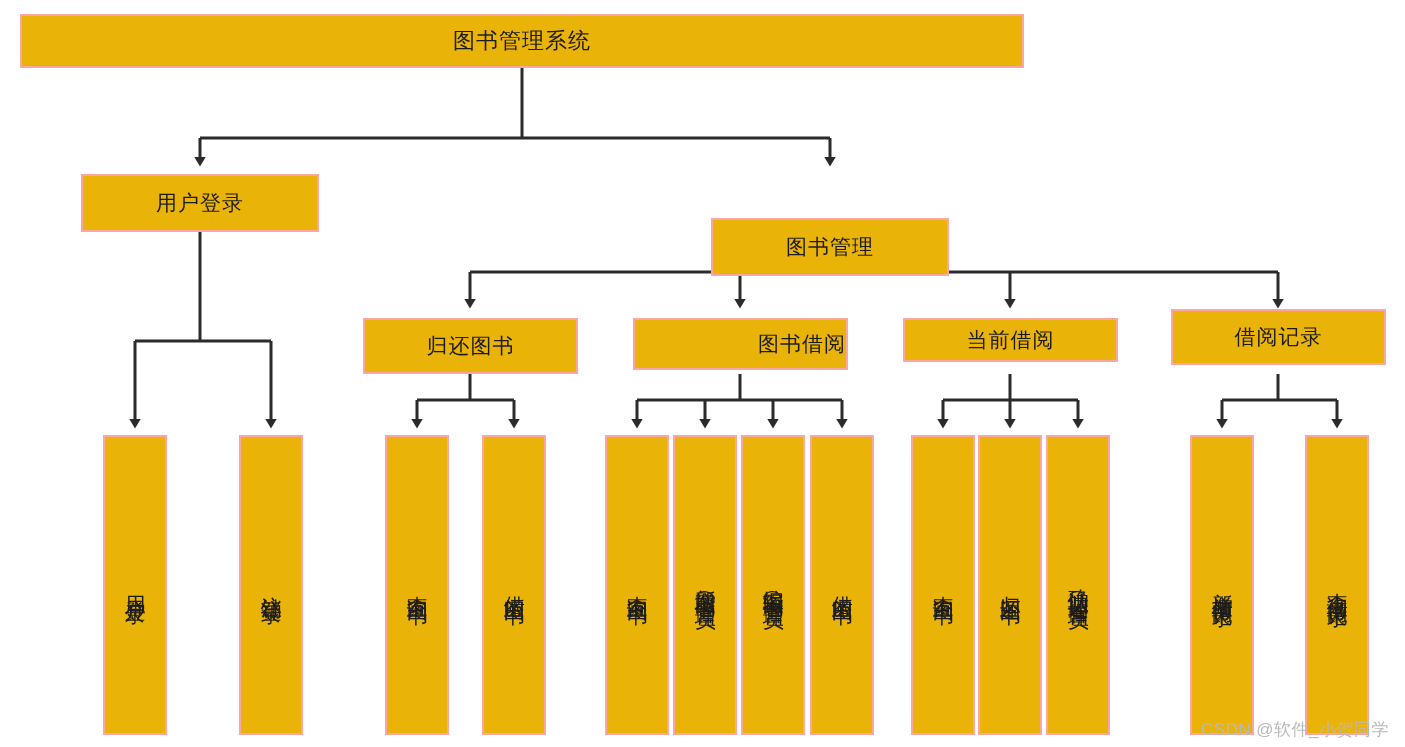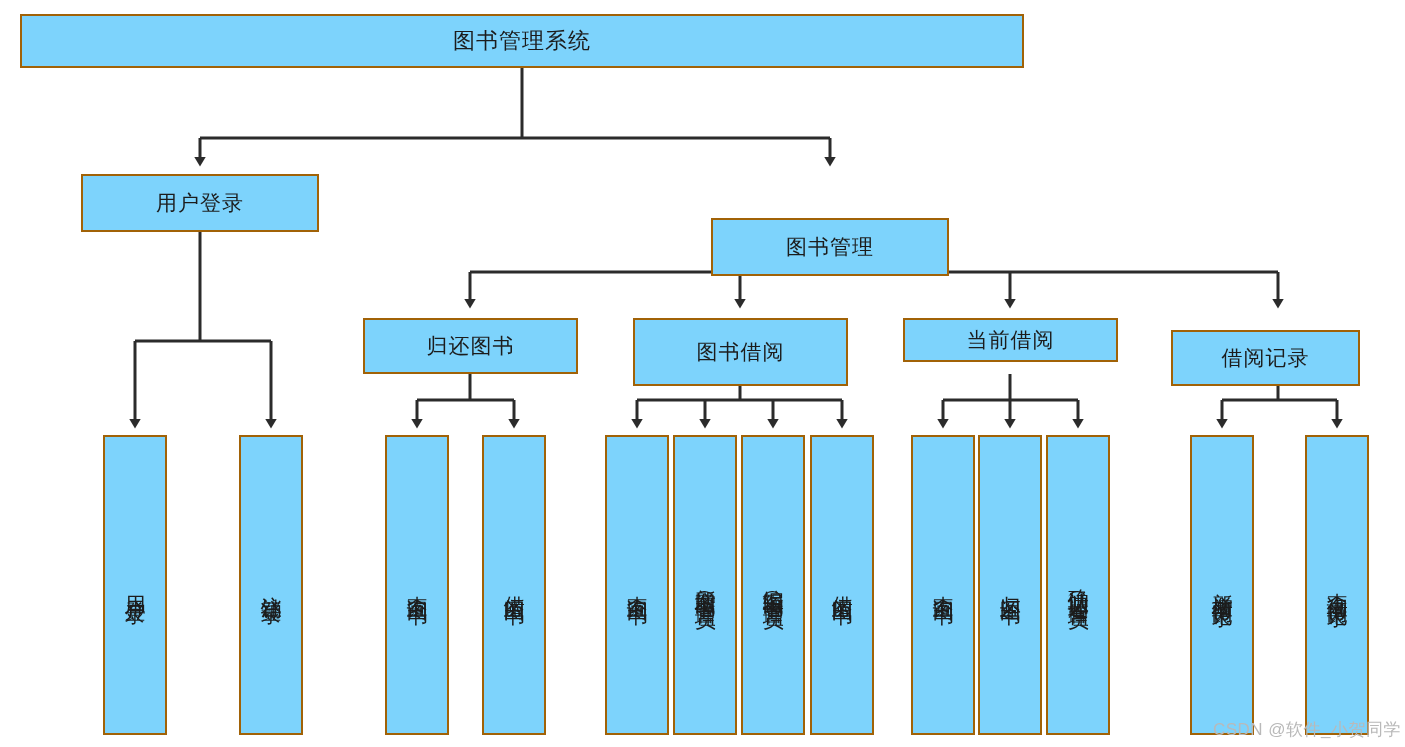--- a/index.html
+++ b/index.html
@@ -22,22 +22,22 @@
     position: absolute;
     left: 0;
     top: 0;
     width: 1405px;
     height: 747px;
     pointer-events: none;
   }
   .node {
     position: absolute;
     box-sizing: border-box;
-    background: #7dd3fc;
-    border: 2px solid #a16207;
+    background: #eab308;
+    border: 2px solid #fca5a5;
     display: flex;
     align-items: center;
     justify-content: center;
     color: #1c1c1c;
     text-align: center;
   }
   .node.horiz {
     font-size: 21px;
     letter-spacing: 1px;
     line-height: 1.2;
@@ -54,21 +54,21 @@
   .leaf .vtext {
     writing-mode: vertical-rl;
     text-orientation: upright;
     line-height: 1.08;
     letter-spacing: 3px;
     white-space: nowrap;
     display: block;
   }
   .watermark {
     position: absolute;
-    right: 4px;
+    right: 16px;
     bottom: 6px;
     font-size: 17px;
     color: #b9b9b9;
     letter-spacing: 0.5px;
     white-space: nowrap;
     font-family: "Liberation Sans", "DejaVu Sans", sans-serif;
   }
 </style>
 </head>
 <body>
@@ -134,29 +134,29 @@
   </div>
 
   <div class="node horiz" style="left:711px; top:174px; width:238px; height:58px;margin-top:44px;">
     <span>图书管理</span>
   </div>
 
   <div class="node horiz" style="left:363px; top:318px; width:215px; height:56px;">
     <span>归还图书</span>
   </div>
 
-  <div class="node horiz" style="left:633px; top:318px; width:215px; height:68px;">
+  <div class="node horiz" style="left:633px; top:318px; width:215px; height:52px;justify-content:flex-end;">
     <span>图书借阅</span>
   </div>
 
   <div class="node horiz" style="left:903px; top:318px; width:215px; height:44px;">
     <span>当前借阅</span>
   </div>
 
-  <div class="node horiz" style="left:1171px; top:330px; width:189px; height:56px;text-align:center;">
+  <div class="node horiz" style="left:1171px; top:309px; width:215px; height:56px;text-align:center;">
     <span>借阅记录</span>
   </div>
 
   <div class="node leaf" style="left:103px; top:435px; width:64px; height:300px;">
     <span class="vtext">用户登录</span>
   </div>
 
   <div class="node leaf" style="left:239px; top:435px; width:64px; height:300px;">
     <span class="vtext">注销登录</span>
   </div>

